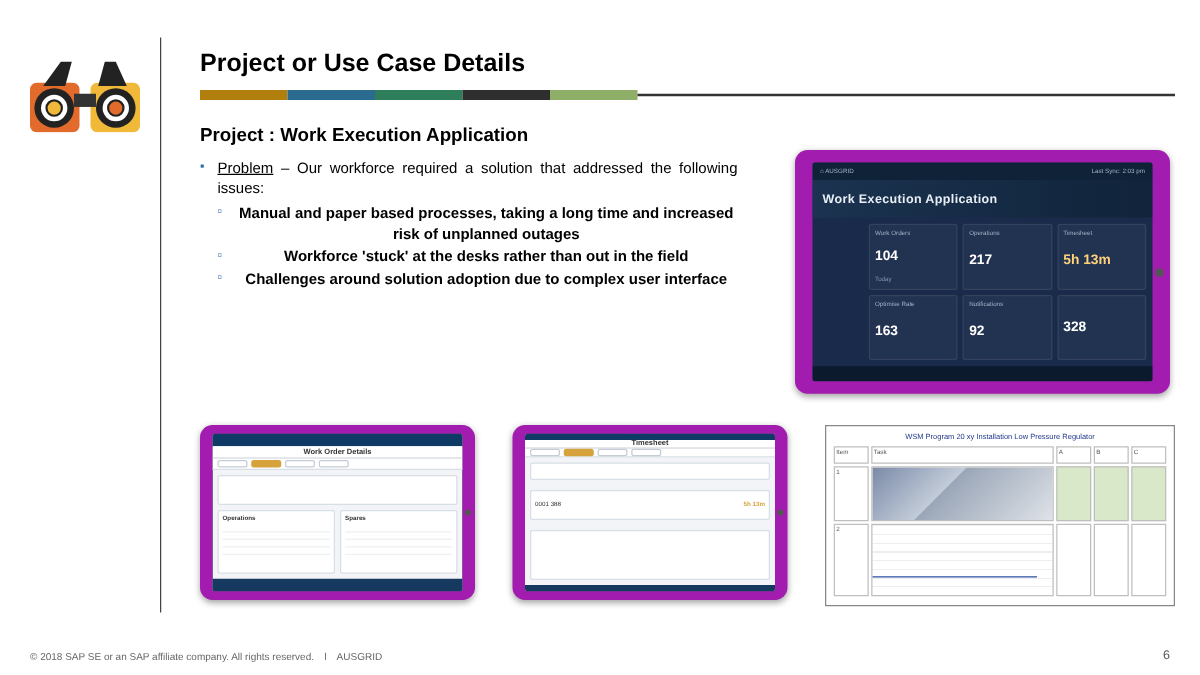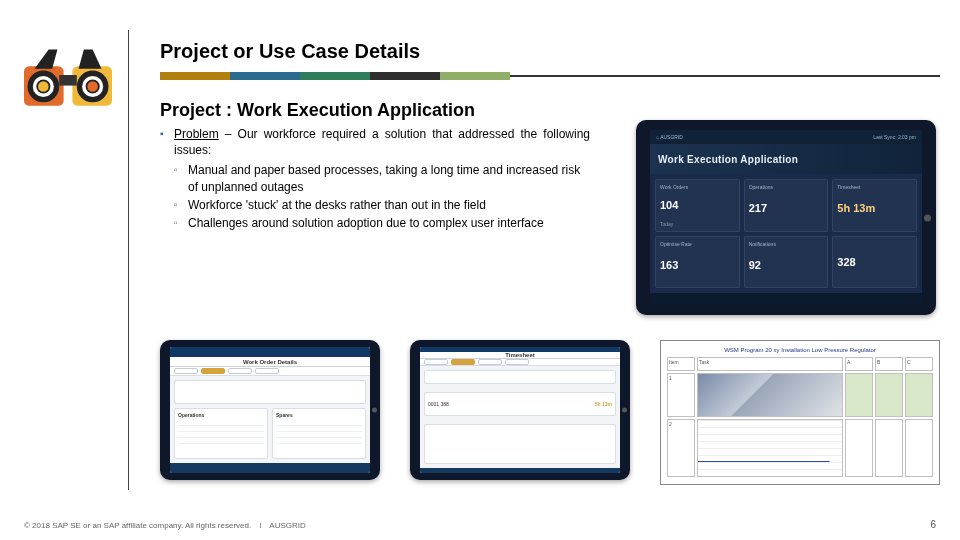--- a/index.html
+++ b/index.html
@@ -21,34 +21,34 @@
   .color-bar { position: absolute; left: 160px; top: 72px; right: 20px; height: 8px; display: flex; }
   .color-bar .seg { flex: none; height: 100%; }
   .color-bar .c1 { width: 70px;  background: #b07f0e; }
   .color-bar .c2 { width: 70px;  background: #2a6b8f; }
   .color-bar .c3 { width: 70px;  background: #2e7d5b; }
   .color-bar .c4 { width: 70px;  background: #2e2e2e; }
   .color-bar .c5 { width: 70px;  background: #8fae67; }
   .color-bar .thin { flex: 1; height: 2px; margin-top: 3px; background: #333; }
 
   
-  .subtitle { position: absolute; left: 160px; top: 100px; font-size: 18px; font-weight: 700; }
+  .subtitle { position: absolute; left: 160px; top: 100px; font-size: 15px; font-weight: 700; }
 
   
   .body { position: absolute; left: 160px; top: 126px; width: 430px; font-size: 12px; line-height: 1.35; }
   .body ul { list-style: none; }
   .body > ul > li { position: relative; padding-left: 14px; margin-bottom: 2px; text-align: justify; }
   .body > ul > li::before { content: "▪"; position: absolute; left: 0; top: 1px; color: #2d6aa0; font-size: 10px; }
   .body .lead { text-decoration: underline; }
   .body ul ul { margin-top: 4px; }
-  .body ul ul li { position: relative; padding-left: 14px; margin-bottom: 2px; text-align: left; }
+  .body ul ul li { position: relative; padding-left: 14px; margin-bottom: 2px; text-align: center; font-weight: bold; }
   .body ul ul li::before { content: "▫"; position: absolute; left: 0; top: 1px; color: #2d6aa0; font-size: 10px; }
 
   
-  .tablet { position: absolute; background: #0f172a; border-radius: 10px; padding: 8px 10px; box-shadow: 0 2px 5px rgba(0,0,0,.35); }
+  .tablet { position: absolute; background: #a21caf; border-radius: 10px; padding: 8px 10px; box-shadow: 0 2px 5px rgba(0,0,0,.35); }
   .tablet .home { position: absolute; right: 3px; top: 50%; width: 5px; height: 5px; border-radius: 50%; background: #555; transform: translateY(-50%); }
   .tablet .screen { width: 100%; height: 100%; background: #1a2a4a; border-radius: 2px; overflow: hidden; position: relative; }
 
   .tablet.big   { right: 24px; top: 120px; width: 300px; height: 195px; padding: 10px 14px; }
   .tablet.big .home { right: 5px; width: 7px; height: 7px; }
   .tablet.small { width: 220px; height: 140px; padding: 7px 10px; }
   .tablet.s1 { left: 160px; top: 340px; }
   .tablet.s2 { left: 410px; top: 340px; }
 
   
@@ -59,21 +59,21 @@
   .doc-thumb .greeny { background: #d9e8c9; }
   .doc-thumb .photo { background: linear-gradient(135deg,#7a8aa8 0%, #c2cbd8 40%, #9aa6b8 41%, #dfe3e8 100%); }
   .doc-thumb .sig   { background: repeating-linear-gradient(0deg,#fff,#fff 6px,#eee 6px,#eee 7px); position: relative; }
   .doc-thumb .sig::after { content:""; position:absolute; inset:6px 6px 14px 6px; border-bottom:1.5px solid #2a4da0; transform: skewX(-20deg); }
 
   
   .big-app { position: absolute; inset: 0; display: flex; flex-direction: column; color: #e8eef5; font-size: 7px; }
   .big-app .topbar { height: 14px; background: #0f2238; display:flex; align-items:center; padding:0 6px; gap:6px; font-size:5px; color:#9fb4c8;}
   .big-app .topbar .spacer{flex:1}
   .big-app .hero { height: 30px; background: linear-gradient(90deg,#1b3350,#10233a); display:flex; align-items:center; padding-left:8px; font-size:10px; font-weight:600; letter-spacing:.3px; }
-  .big-app .grid { flex:1; display:grid; grid-template-columns: repeat(3,1fr); grid-auto-rows: 1fr; gap:4px; padding:5px; }
+  .big-app .grid { flex:1; display:grid; grid-template-columns: repeat(3,1fr); grid-auto-rows: 1fr; gap:4px; padding:5px;margin-left:40px; }
   .big-app .tile { background: rgba(255,255,255,.04); border: 1px solid rgba(255,255,255,.08); border-radius:2px; padding:4px; display:flex; flex-direction:column; justify-content:space-between; }
   .big-app .tile .lbl { font-size:5px; color:#9fb4c8; }
   .big-app .tile .val { font-size:11px; font-weight:700; color:#fff; }
   .big-app .tile .sub { font-size:5px; color:#7f97ad; }
   .big-app .tile.accent .val { color:#ffd27a; }
   .big-app .tabbar { height: 12px; background:#0b1a2c; display:flex; }
   .big-app .tabbar span { flex:1; }
 
   
   .small-app { position:absolute; inset:0; background:#f2f4f7; display:flex; flex-direction:column; font-size:5px; color:#333; }

